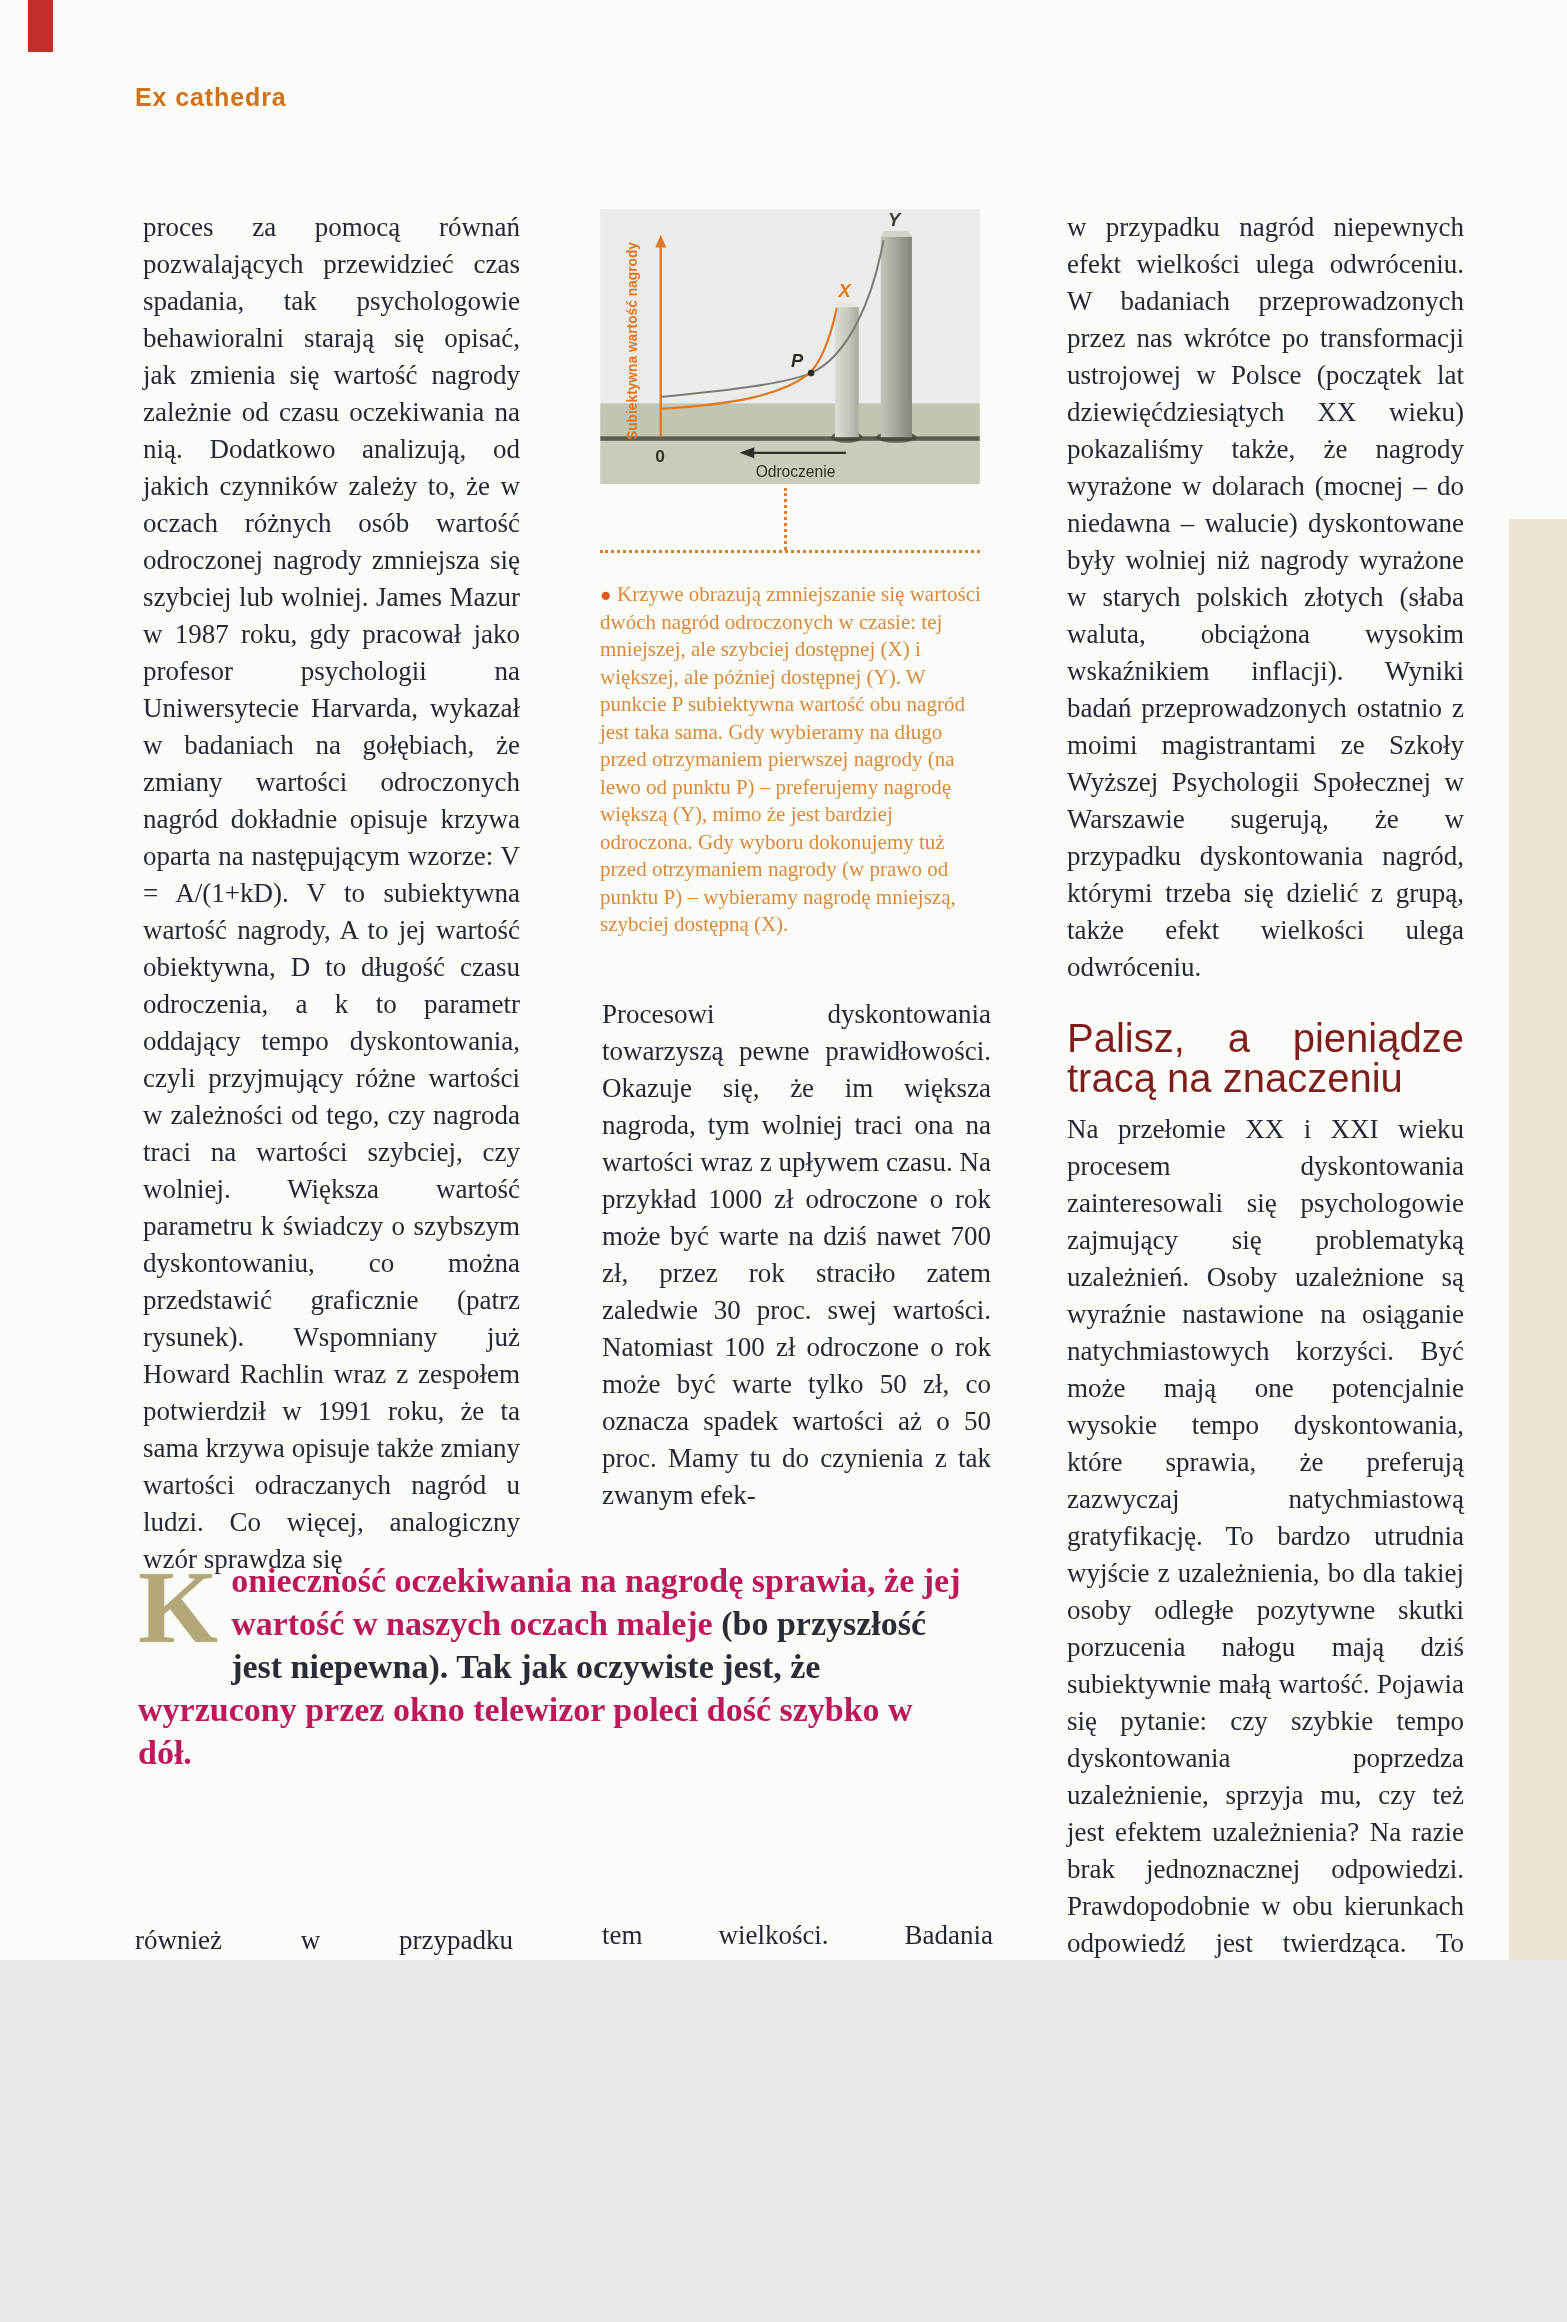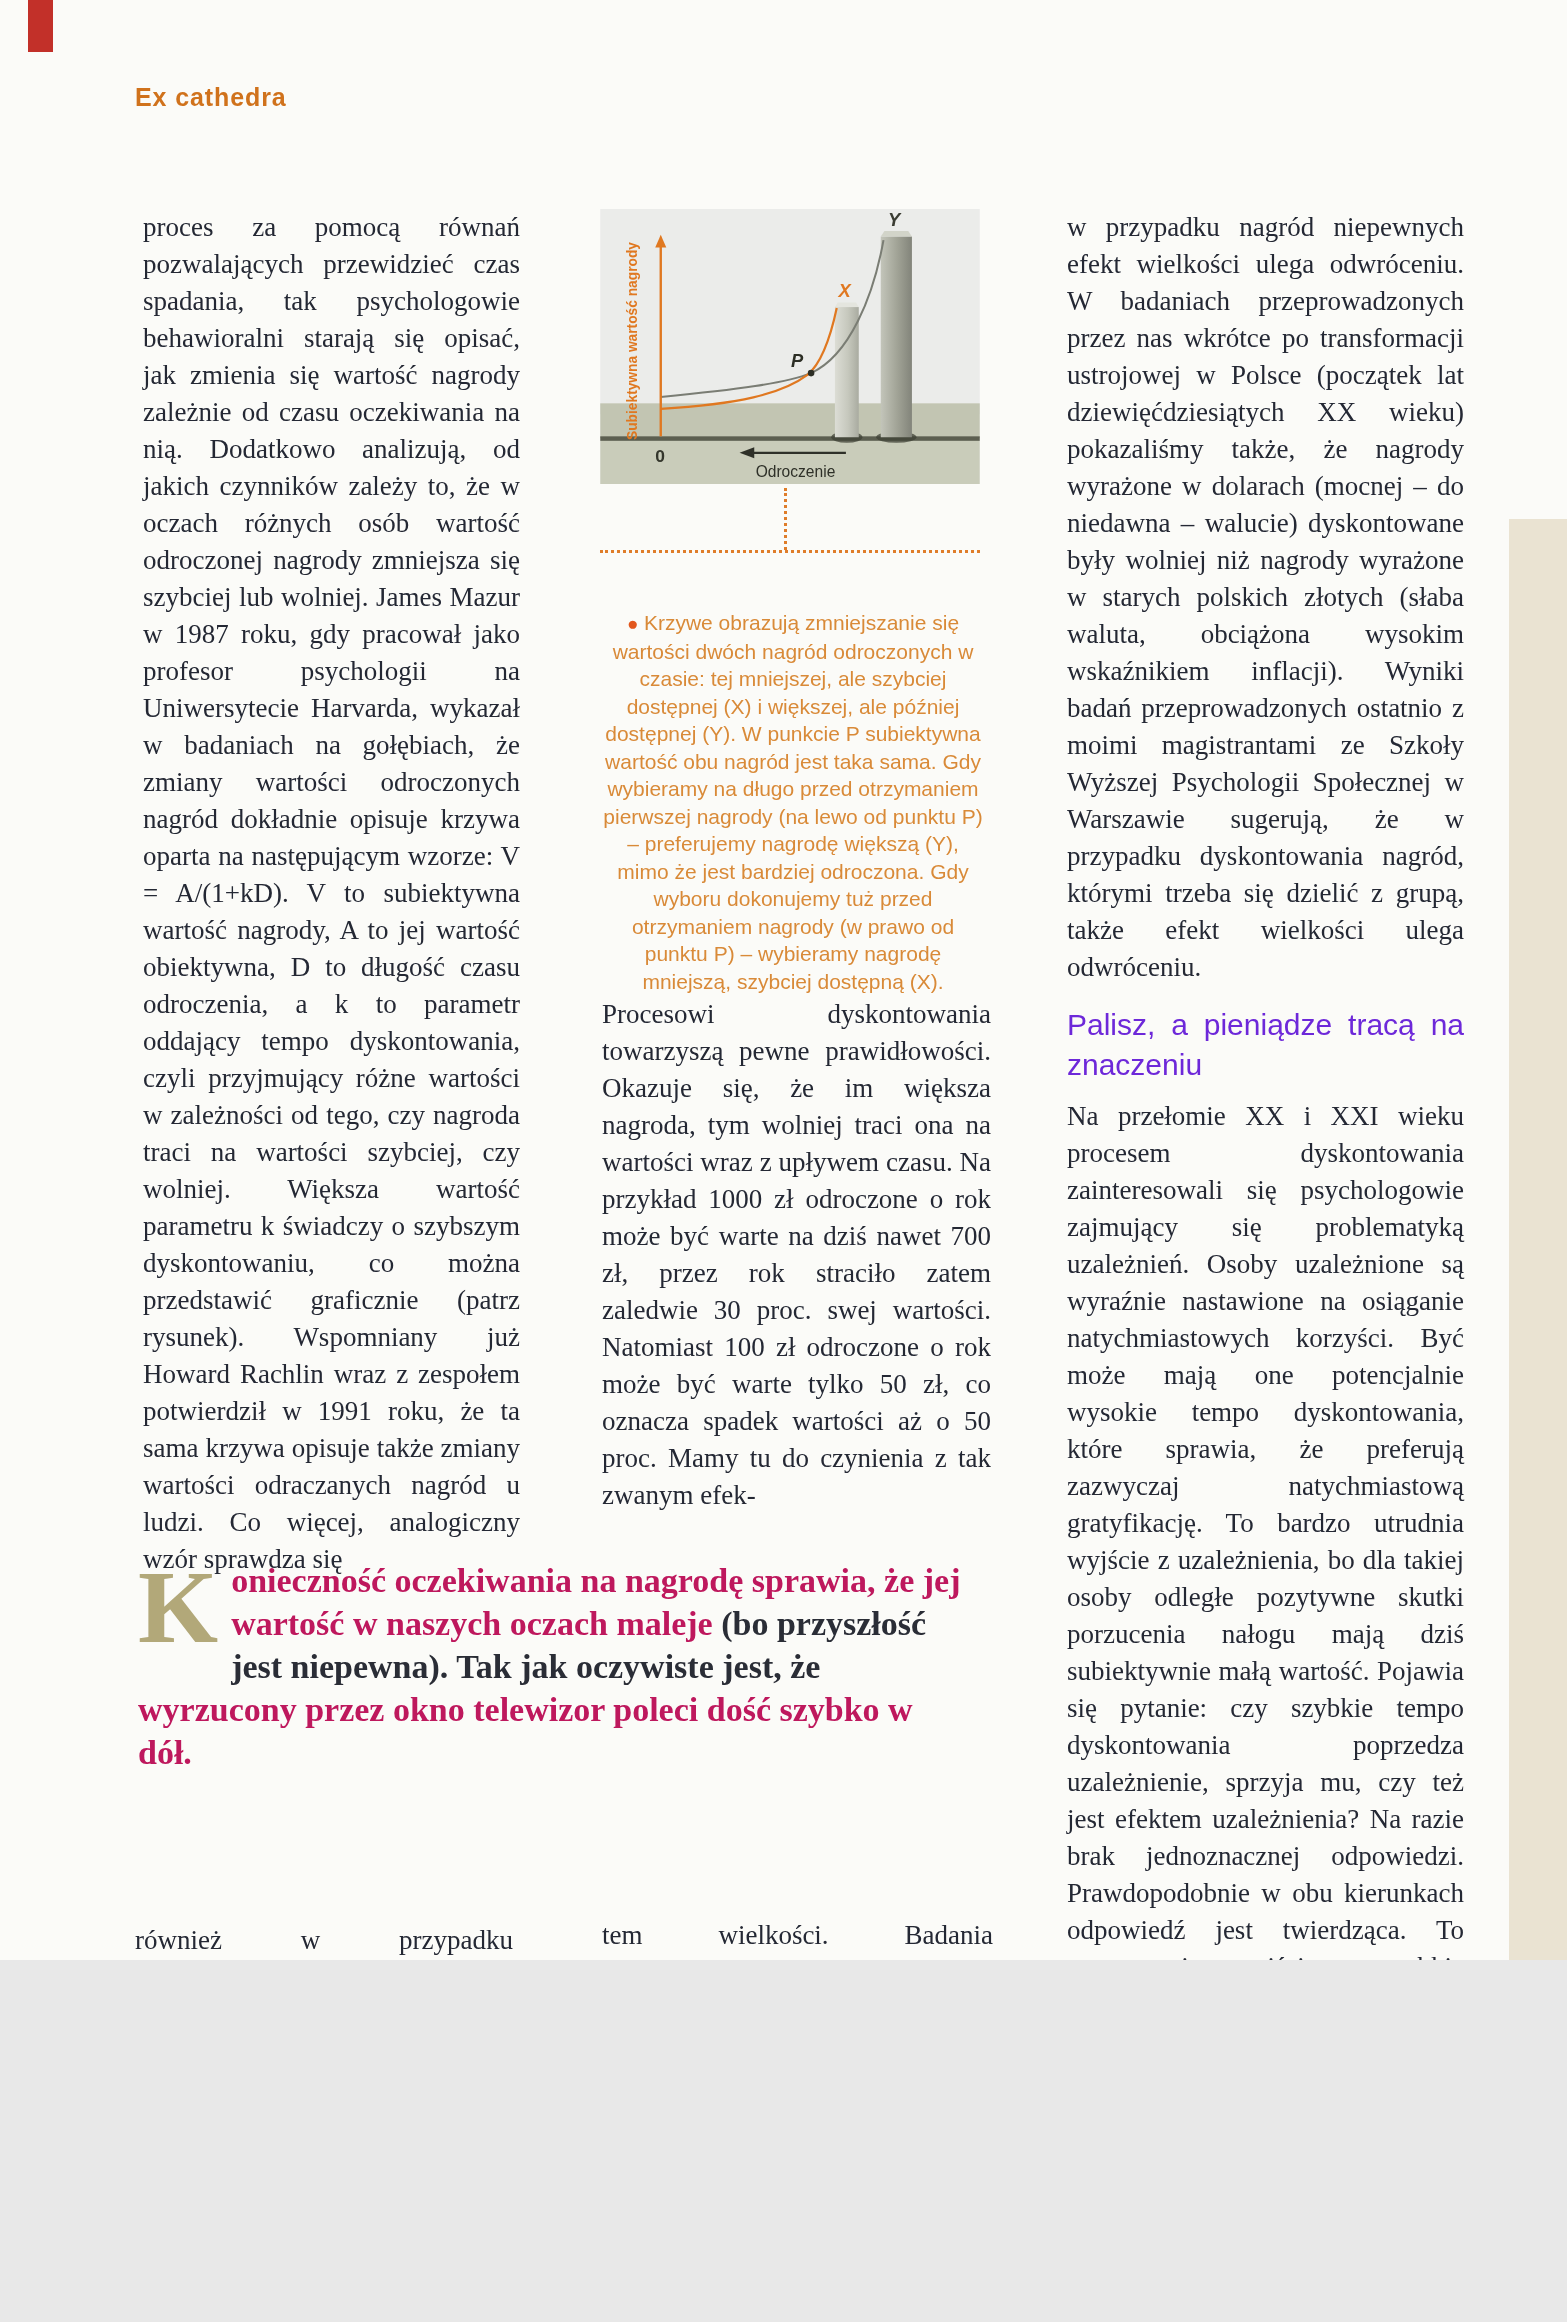--- a/index.html
+++ b/index.html
@@ -9,27 +9,27 @@
   .side-strip{position:absolute;right:0;top:519px;width:59px;height:1804px;background:#eae3d2;}
   .kicker{position:absolute;left:135px;top:83px;font-family:"Liberation Sans",sans-serif;
           font-weight:bold;font-size:25px;letter-spacing:0.9px;color:#d0721c;}
   .body-text{font-size:27px;line-height:37px;color:#242834;text-align:justify;}
   .body-text p{margin:0;}
   .col1{position:absolute;left:135px;top:209px;width:377px;margin-left:8px;}
   .col2-para{position:absolute;left:602px;top:996px;width:389px;}
   .col1-bottom{position:absolute;left:135px;top:1922px;width:378px;}
   .col2-bottom{position:absolute;left:602px;top:1917px;width:391px;}
   .col3{position:absolute;left:1067px;top:209px;width:397px;}
-  .subhead{font-family:"Liberation Sans",sans-serif;font-size:30px;line-height:40px;
-           color:#6d28d9;margin:19px 0 13px 0;font-weight:normal;}
+  .subhead{font-family:"Liberation Sans",sans-serif;font-size:40px;line-height:40px;
+           color:#7f1d1d;margin:32px 0 13px 0;font-weight:normal;}
   .figure-block{position:absolute;left:600px;top:209px;width:380px;}
   .fig-connector{width:0;height:62px;border-left:3.7px dotted #df7d2a;margin-left:184px;}
   .fig-ruler{width:100%;height:0;border-top:3.7px dotted #df7d2a;}
-  .fig-caption{margin-top:56px;font-family:Liberation Sans, sans-serif;font-size:21px;
-               line-height:27.5px;color:#d98a38;width:386px;text-align:center;}
+  .fig-caption{margin-top:28px;font-family:Liberation Serif, serif;font-size:21px;
+               line-height:27.5px;color:#d98a38;width:386px;text-align:left;}
   .fig-caption .bullet{color:#e2571d;font-size:19px;margin-right:5.5px;}
   .pullquote{position:absolute;left:138px;top:1559px;width:836px;font-size:34px;
              line-height:43px;font-weight:bold;color:#2a2d36;}
   .pullquote .dropcap{float:left;font-size:103px;line-height:84px;padding:5.5px 13px 0 0;
                       color:#b2a879;font-weight:bold;}
   .pullquote .olive{color:#be185d;}
   .pullquote .dark{color:#2a2d36;}
   .footer{position:absolute;left:135px;top:2248px;display:flex;align-items:flex-end;
           font-family:"Liberation Sans",sans-serif;}
   .footer .pageno{font-size:27.5px;color:#58595b;}

